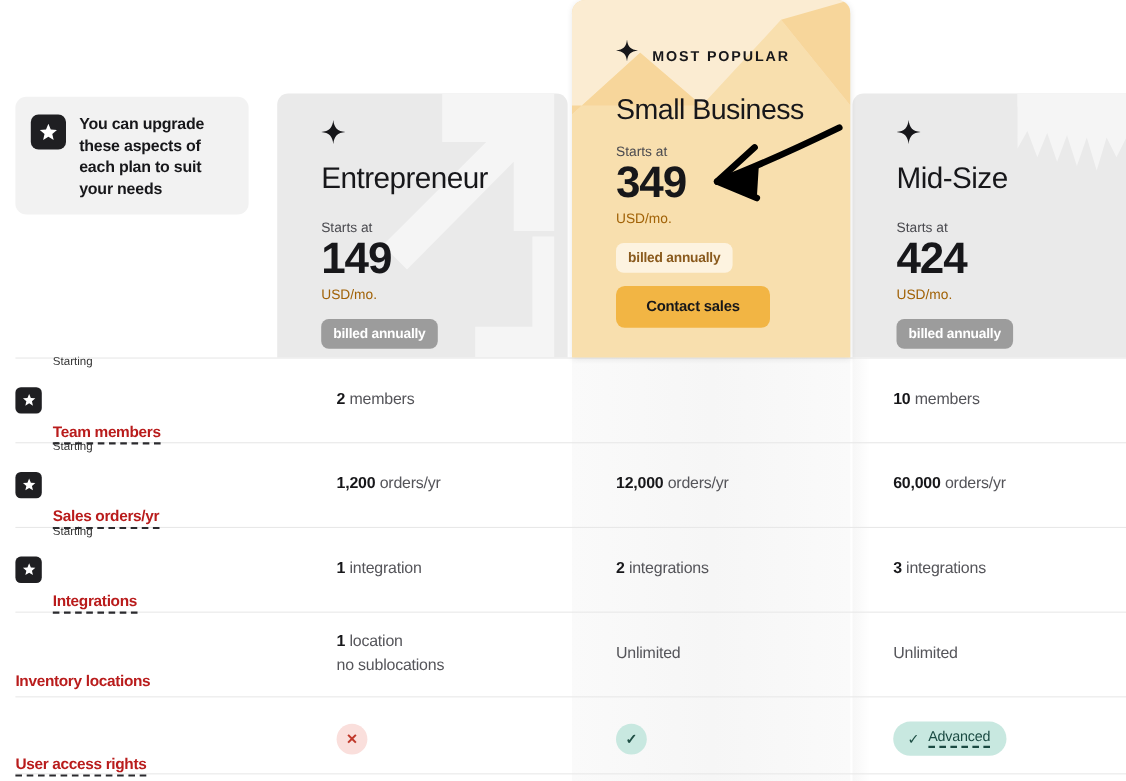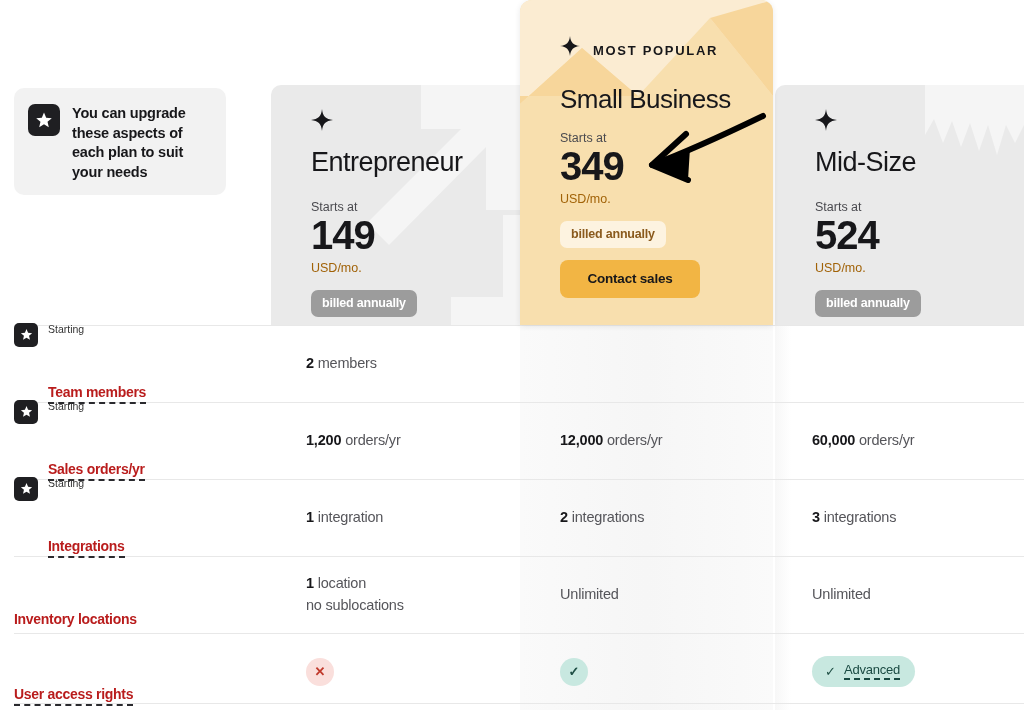--- a/index.html
+++ b/index.html
@@ -12,21 +12,21 @@
   .page { position:relative; width:1024px; height:710px; }
 
   
   .cards { position:absolute; left:0; top:0; width:1024px; height:325px; }
 
   .card {
     position:absolute; top:85px; height:240px;
     background:#EAEAEA; overflow:hidden;
     border-top-left-radius:10px; border-top-right-radius:10px;
   }
-  .card.entrepreneur { left:271px; width:264px; }
+  .card.entrepreneur { left:252px; width:264px; }
   .card.midsize     { left:775px; width:249px; border-top-right-radius:0; }
 
   .card.featured {
     top:0; left:520px; width:253px; height:325px;
     background:#F8DFAE;
     border-top-left-radius:12px; border-top-right-radius:12px;
     box-shadow:0 1px 6px rgba(0,0,0,.09);
     z-index:5;
   }
 
@@ -110,21 +110,21 @@
     background:linear-gradient(90deg,#F7F7F7 0%,#FFFFFF 100%);
     z-index:0;
   }
 
   .cell { position:absolute; top:0; height:100%; display:flex; align-items:center; z-index:1; }
   .cell.label { left:14px; width:276px; }
   .cell.c0 { left:306px; width:214px; }
   .cell.c1 { left:560px; width:214px; }
   .cell.c2 { left:812px; width:212px; }
 
-  .label-wrap { display:flex; gap:10px; }
+  .label-wrap { display:flex; align-items:center; gap:10px; }
   .star-box.sm { width:24px; height:24px; border-radius:5px; }
   .star-box.sm svg { width:13px; height:13px; }
 
   .starting-kicker { font-size:10.5px; color:#333; line-height:1.2; margin-bottom:1px; }
   .feat-name {
     font-size:14px; font-weight:bold; color:#b91c1c; letter-spacing:-0.3px;
     display:inline-block;
     margin-top:48px;
   }
   .dashed { border-bottom:2px dashed #2A2A2E; padding-bottom:2px; }
@@ -192,21 +192,21 @@
         </svg>
       </div>
       <div class="card-inner">
         <span class="sparkle">
           <svg width="22" height="22" viewBox="0 0 22 22">
               <path d="M11 0 C11.7 7.2 14.8 10.3 22 11 C14.8 11.7 11.7 14.8 11 22 C10.3 14.8 7.2 11.7 0 11 C7.2 10.3 10.3 7.2 11 0 Z" fill="#17171A"></path>
             </svg>
         </span>
         <div class="plan-name">Mid-Size</div>
         <div class="starts-at">Starts at</div>
-        <div class="price">524</div>
+        <div class="price">424</div>
         <div class="currency">USD/mo.</div>
         <span class="badge gray">billed annually</span>
       </div>
     </div>
 
     <div class="card featured">
       <div class="deco">
         <svg width="253" height="325" viewBox="0 0 253 325">
           <path d="M0 0 L253 0 L253 96 L190 18 L118 96 L62 48 L0 104 Z" fill="#FBECD2"></path>
           <path d="M190 18 L253 96 L253 0 Z" fill="#F7D69B"></path>
@@ -264,20 +264,23 @@
           </div>
           <div>
             <div class="starting-kicker">Starting</div>
             <span class="feat-name dashed">Team members</span>
           </div>
         </div>
       </div>
       <div class="cell c0">
         <div class="val"><b>2</b> <span>members</span></div>
       </div>
+      <div class="cell c2">
+        <div class="val"><b>10</b> <span>members</span></div>
+      </div>
     </div>
 
     <div class="frow">
       <div class="divider"></div>
       <div class="cell label">
         <div class="label-wrap">
           <div class="star-box sm">
             <svg viewBox="0 0 24 24">
                 <path d="M12 2 L14.9 8.9 L22.4 9.5 L16.7 14.4 L18.4 21.7 L12 17.8 L5.6 21.7 L7.3 14.4 L1.6 9.5 L9.1 8.9 Z" fill="#ffffff"></path>
               </svg>

